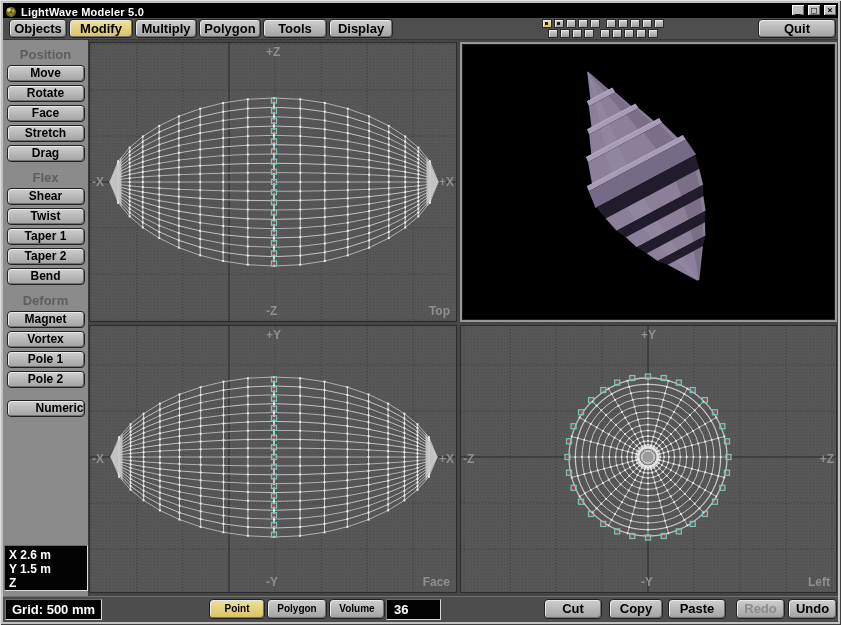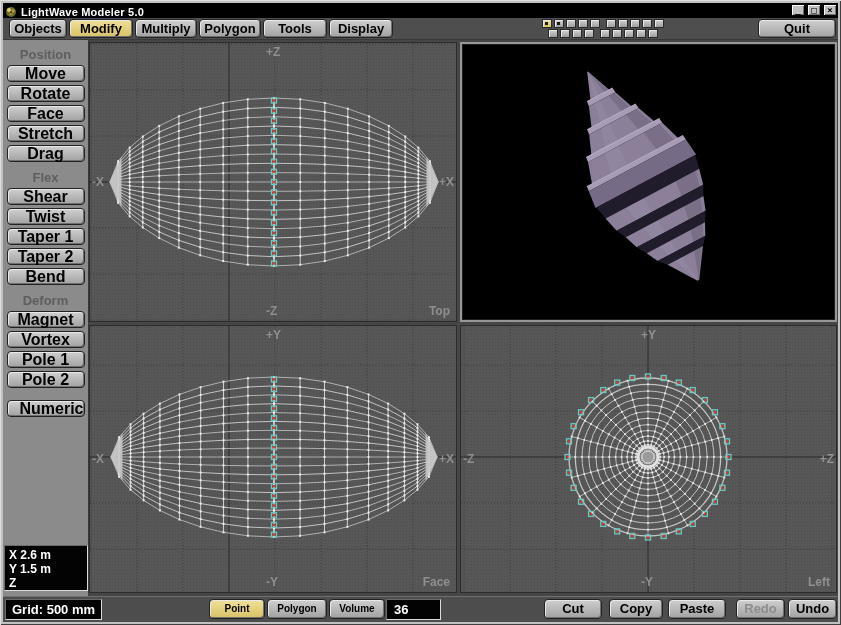--- a/index.html
+++ b/index.html
@@ -50,21 +50,21 @@
   }
   .mini-btn.sel { background:linear-gradient(#f1e29a,#d9c367); }
   .mini-dot { position:absolute; left:2px; top:2px; width:3px; height:3px; background:#1a1a1a; }
   
   .main { position:absolute; left:3px; top:40px; right:3px; bottom:29px; background:#464646; }
   
   .sidebar { position:absolute; left:0; top:0; width:86px; height:100%;
     background:#8b8b8b; border-right:1px solid #3a3a3a; padding-top:4px; }
   .group-title { color:#5e5e5e; font-size:13px; font-weight:bold; text-align:center; margin:3px 0 3px 0; }
   .side-btn { display:block; width:78px; height:17px; margin:3px auto 0 auto;
-    font-size:16px; line-height:15px; }
+    font-size:12px; line-height:15px; }
   .numeric-btn { margin-top:12px;text-align:right; }
   .readout {
     position:absolute; left:1px; bottom:5px; width:84px; height:46px;
     background:#030303; color:#fff; font-size:12px; font-weight:bold;
     padding:2px 0 0 4px; line-height:14px;
     border:1px solid #6a6a6a; border-right-color:#dcdcdc; border-bottom-color:#dcdcdc;
   }
   
   .viewport { position:absolute; overflow:hidden; }
   .vp-ortho {

